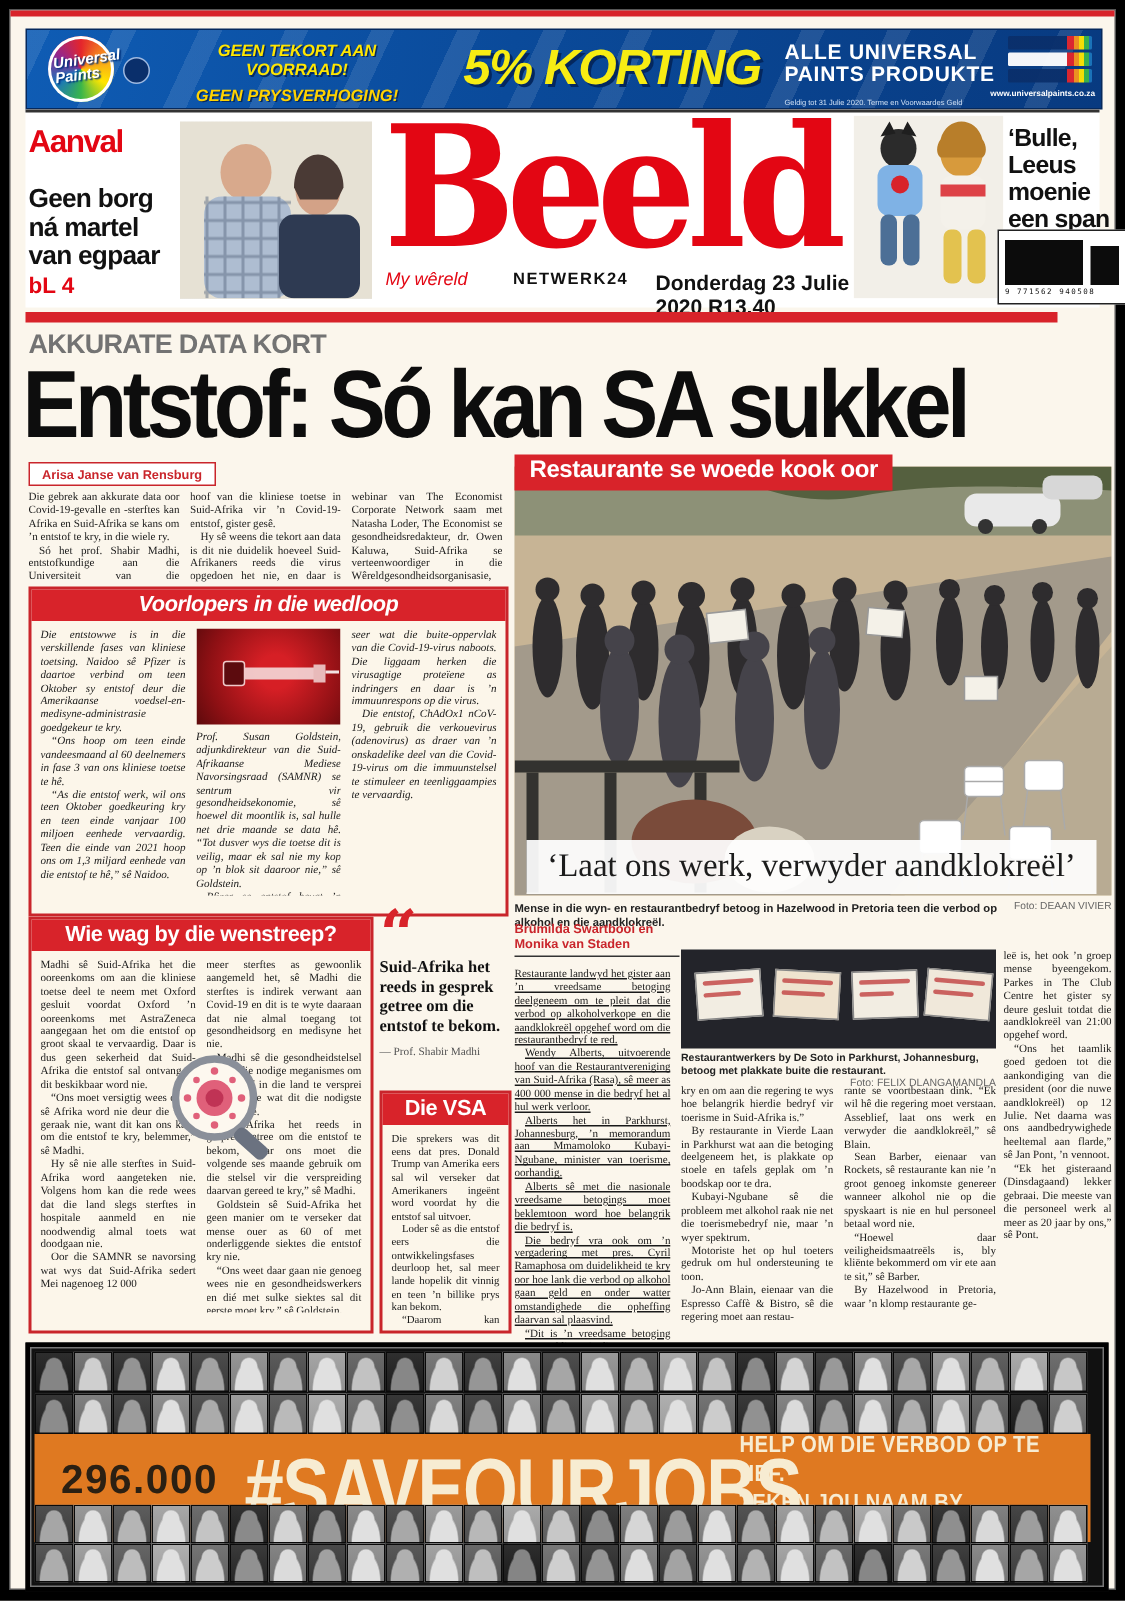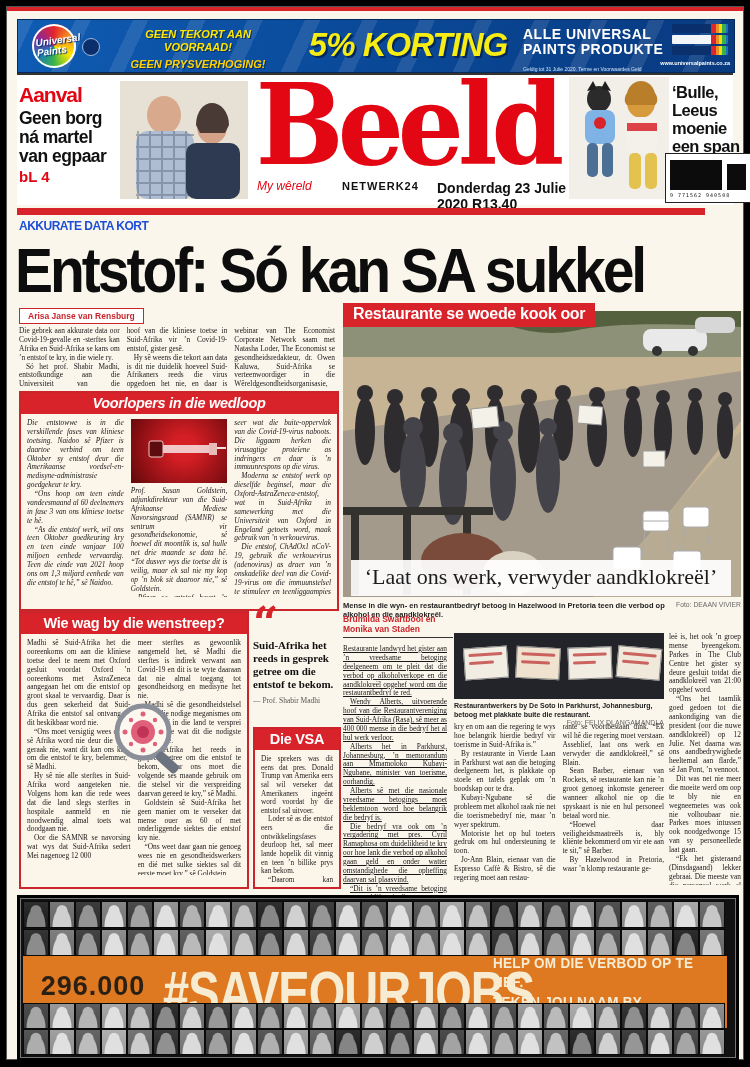--- a/index.html
+++ b/index.html
@@ -34,21 +34,21 @@
   .ad-badges{position:absolute;right:6px;top:4px;width:56px;}
   .ad-badge{height:9px;margin-bottom:2px;background:linear-gradient(90deg,#fff 0 70%,#e4252c 70% 78%,#f7941d 78% 84%,#ffe600 84% 90%,#39b54a 90% 96%,#1b75bb 96%);
       border-radius:1px;opacity:.95;}
   .ad-badge.dark{background:linear-gradient(90deg,#0a2f6b 0 70%,#e4252c 70% 78%,#f7941d 78% 84%,#ffe600 84% 90%,#39b54a 90% 96%,#1b75bb 96%);}
   .ad-url{position:absolute;right:4px;top:40px;font-size:5.5px;font-weight:bold;color:#fff;}
   
   .masthead{position:absolute;left:10px;top:62px;width:716px;height:130px;background:#fff;
       border-top:2px solid #333;}
   .sky-left{position:absolute;left:2px;top:8px;width:100px;}
   .sky-left .kick{color:#e30613;font-weight:bold;font-size:21px;letter-spacing:-1px;}
-  .sky-left .txt{color:#111;font-weight:bold;font-size:17.5px;line-height:19px;letter-spacing:-0.5px;margin-top:2px;}
+  .sky-left .txt{color:#111;font-weight:bold;font-size:17.5px;line-height:19px;letter-spacing:-0.5px;margin-top:16px;}
   .sky-left .pref{color:#e30613;font-weight:bold;font-size:15px;margin-top:2px;}
   .couple{position:absolute;left:103px;top:6px;width:128px;height:118px;overflow:hidden;
       background:linear-gradient(180deg,#e8e4da 0 30%,#cfc8b8 100%);}
   .beeld{position:absolute;left:232px;top:-12px;width:316px;text-align:center;color:#e30613;
       font-family:"DejaVu Serif",serif;font-weight:bold;font-size:104px;letter-spacing:-6px;
       transform:scaleY(1.08);}
   .mast-row{position:absolute;left:240px;top:104px;width:320px;font-size:10px;}
   .mywereld{position:absolute;left:0;top:0;color:#e30613;font-weight:normal;font-style:italic;font-size:12px;}
   .netwerk{position:absolute;left:85px;top:1px;color:#111;font-weight:bold;font-size:11px;letter-spacing:1px;}
   .dateline{position:absolute;left:180px;top:1px;color:#111;font-size:14px;}
@@ -58,21 +58,21 @@
   .sky-right{position:absolute;left:655px;top:8px;width:76px;text-align:left;}
   .sky-right .q{color:#111;font-weight:bold;font-size:16.5px;line-height:18px;letter-spacing:-0.5px;}
   .sky-right .pref{color:#e30613;font-weight:bold;font-size:10px;text-align:right;margin-top:2px;}
   .barcode{position:absolute;left:648px;top:78px;width:84px;height:48px;background:#fff;border:1px solid #222;}
   .bc-big{position:absolute;left:4px;top:6px;width:52px;height:30px;background:#0c0c0c;}
   .bc-small{position:absolute;left:61px;top:10px;width:19px;height:26px;background:#0c0c0c;}
   .bc-digits{position:absolute;left:4px;top:38px;font-size:5px;letter-spacing:1px;color:#111;
       font-family:"DejaVu Sans Mono",monospace;}
   
   .redrule{position:absolute;left:10px;top:197px;width:688px;height:7px;background:#d8232a;}
-  .kicker{position:absolute;left:12px;top:208px;color:#1d4ed8;font-weight:bold;font-size:12px;letter-spacing:-0.5px;}
+  .kicker{position:absolute;left:12px;top:208px;color:#737373;font-weight:bold;font-size:18px;letter-spacing:-0.5px;}
   .headline{position:absolute;left:8px;top:222px;width:730px;color:#0d0d0d;font-weight:bold;
       font-size:57px;letter-spacing:-3px;transform:scaleY(1.12);transform-origin:top left;white-space:nowrap;}
   
   .serif, .serif p{font-family:"Liberation Serif","DejaVu Serif",serif;}
   .cols{display:flex;gap:7px;}
   .col{flex:1;overflow:hidden;font-size:7.4px;line-height:1.2;color:#191919;text-align:justify;}
   .col p{margin:0;text-indent:7px;}
   .col p:first-child{text-indent:0;}
   .bylinebox{position:absolute;left:12px;top:297px;border:1px solid #c9252b;color:#c9252b;
       font-weight:bold;font-size:8.5px;padding:2px 8px;background:#fff;}
@@ -252,21 +252,20 @@
             <rect x="18" y="22" width="14" height="16" rx="2" fill="#5c0b0e" stroke="#f0caca" stroke-width="1"></rect>
           </svg>
         </div>
         <div>
             <p>Prof. Susan Goldstein, adjunkdirekteur van die Suid-Afrikaanse Mediese Navorsingsraad (SAMNR) se sentrum vir gesondheidsekonomie, sê hoewel dit moontlik is, sal hulle net drie maande se data hê. “Tot dusver wys die toetse dit is veilig, maar ek sal nie my kop op ’n blok sit daaroor nie,” sê Goldstein.</p>
             <p>Pfizer se entstof bevat ’n deeltjie van die koronavirus se ribonukleïensuur (RNS).</p>
           </div>
       </div>
       <div class="col">
           <p>seer wat die buite-oppervlak van die Covid-19-virus naboots. Die liggaam herken die virusagtige proteïene as indringers en daar is ’n immuunrespons op die virus.</p>
-          <p>Moderna se entstof werk op dieselfde beginsel, maar die Oxford-AstraZeneca-entstof, wat in Suid-Afrika in samewerking met die Universiteit van Oxford in Engeland getoets word, maak gebruik van ’n verkouevirus.</p>
           <p>Die entstof, ChAdOx1 nCoV-19, gebruik die verkouevirus (adenovirus) as draer van ’n onskadelike deel van die Covid-19-virus om die immuunstelsel te stimuleer en teenliggaampies te vervaardig.</p>
         </div>
     </div>
   </div>
 
   <div class="box" style="left:12px;top:600px;width:226px;height:274px;">
     <div class="box-head">Wie wag by die wenstreep?</div>
     <div class="box-body cols serif" style="height:236px;position:relative;">
       <div class="col">
           <p>Madhi sê Suid-Afrika het die ooreenkoms om aan die kliniese toetse deel te neem met Oxford gesluit voordat Oxford ’n ooreenkoms met AstraZeneca aangegaan het om die entstof op groot skaal te vervaardig. Daar is dus geen sekerheid dat Suid-Afrika die entstof sal ontvang as dit beskikbaar word nie.</p>
@@ -439,21 +438,20 @@
     <div class="col">
         <p>rante se voortbestaan dink. “Ek wil hê die regering moet verstaan. Asseblief, laat ons werk en verwyder die aandklokreël,” sê Blain.</p>
         <p>Sean Barber, eienaar van Rockets, sê restaurante kan nie ’n groot genoeg inkomste genereer wanneer alkohol nie op die spyskaart is nie en hul personeel betaal word nie.</p>
         <p>“Hoewel daar veiligheidsmaatreëls is, bly kliënte bekommerd om vir ete aan te sit,” sê Barber.</p>
         <p>By Hazelwood in Pretoria, waar ’n klomp restaurante ge-</p>
       </div>
   </div>
   <div class="resto-col4 col serif">
       <p>leë is, het ook ’n groep mense byeengekom. Parkes in The Club Centre het gister sy deure gesluit totdat die aandklokreël van 21:00 opgehef word.</p>
       <p>“Ons het taamlik goed gedoen tot die aankondiging van die president (oor die nuwe aandklokreël) op 12 Julie. Net daarna was ons aandbedrywighede heeltemal aan flarde,” sê Jan Pont, ’n vennoot.</p>
-      <p>Dit was net nie meer die moeite werd om oop te bly nie en wegneemetes was ook nie volhoubaar nie. Parkes moes intussen ook noodgedwonge 15 van sy personeellede laat gaan.</p>
       <p>“Ek het gisteraand (Dinsdagaand) lekker gebraai. Die meeste van die personeel werk al meer as 20 jaar by ons,” sê Pont.</p>
     </div>
 
   <div class="jobs">
     <div class="mosaic top">
         <div style="width: 26px; height: 27px; background: radial-gradient(circle at 50% 36%, rgb(133, 133, 133) 0px, rgb(133, 133, 133) 5px, transparent 6px), radial-gradient(at 50% 95%, rgb(133, 133, 133) 0px, rgb(133, 133, 133) 9px, transparent 10px), linear-gradient(rgb(46, 46, 46), rgb(26, 26, 26)); box-shadow: rgb(10, 10, 10) 0px 0px 0px 1px inset;"></div>
         <div style="width: 26px; height: 27px; background: radial-gradient(circle at 50% 36%, rgb(207, 207, 207) 0px, rgb(207, 207, 207) 5px, transparent 6px), radial-gradient(at 50% 95%, rgb(207, 207, 207) 0px, rgb(207, 207, 207) 9px, transparent 10px), linear-gradient(rgb(120, 120, 120), rgb(99, 99, 99)); box-shadow: rgb(10, 10, 10) 0px 0px 0px 1px inset;"></div>
         <div style="width: 26px; height: 27px; background: radial-gradient(circle at 50% 36%, rgb(148, 148, 148) 0px, rgb(148, 148, 148) 5px, transparent 6px), radial-gradient(at 50% 95%, rgb(148, 148, 148) 0px, rgb(148, 148, 148) 9px, transparent 10px), linear-gradient(rgb(61, 61, 61), rgb(41, 41, 41)); box-shadow: rgb(10, 10, 10) 0px 0px 0px 1px inset;"></div>
         <div style="width: 26px; height: 27px; background: radial-gradient(circle at 50% 36%, rgb(222, 222, 222) 0px, rgb(222, 222, 222) 5px, transparent 6px), radial-gradient(at 50% 95%, rgb(222, 222, 222) 0px, rgb(222, 222, 222) 9px, transparent 10px), linear-gradient(rgb(135, 135, 135), rgb(115, 115, 115)); box-shadow: rgb(10, 10, 10) 0px 0px 0px 1px inset;"></div>
         <div style="width: 26px; height: 27px; background: radial-gradient(circle at 50% 36%, rgb(163, 163, 163) 0px, rgb(163, 163, 163) 5px, transparent 6px), radial-gradient(at 50% 95%, rgb(163, 163, 163) 0px, rgb(163, 163, 163) 9px, transparent 10px), linear-gradient(rgb(77, 77, 77), rgb(56, 56, 56)); box-shadow: rgb(10, 10, 10) 0px 0px 0px 1px inset;"></div>

